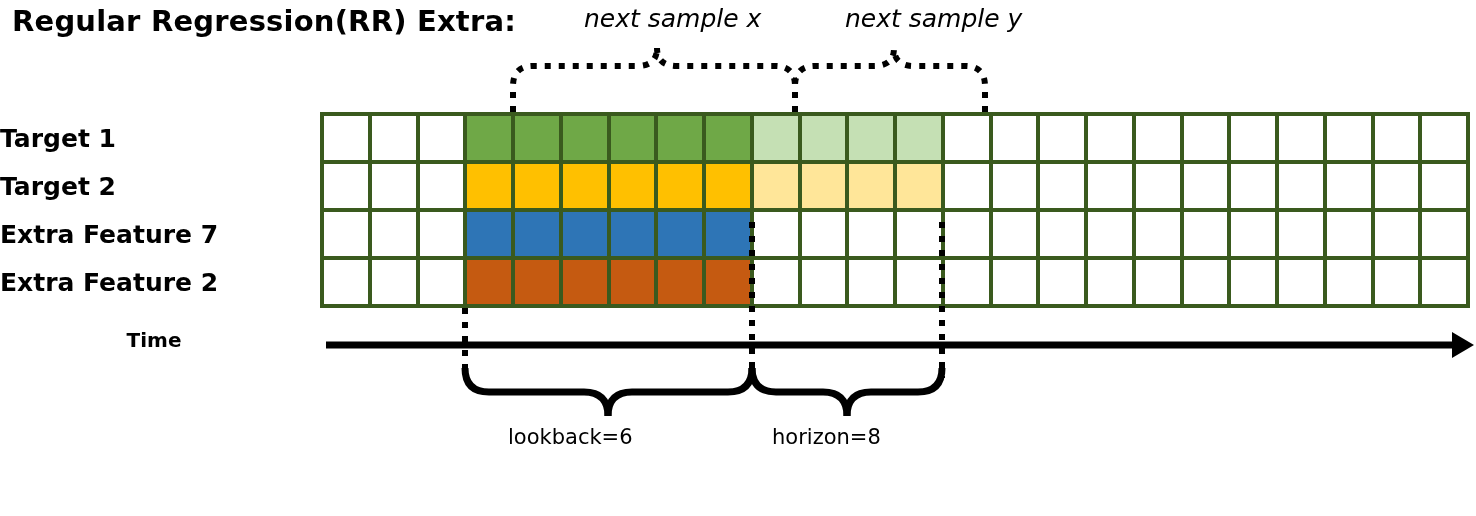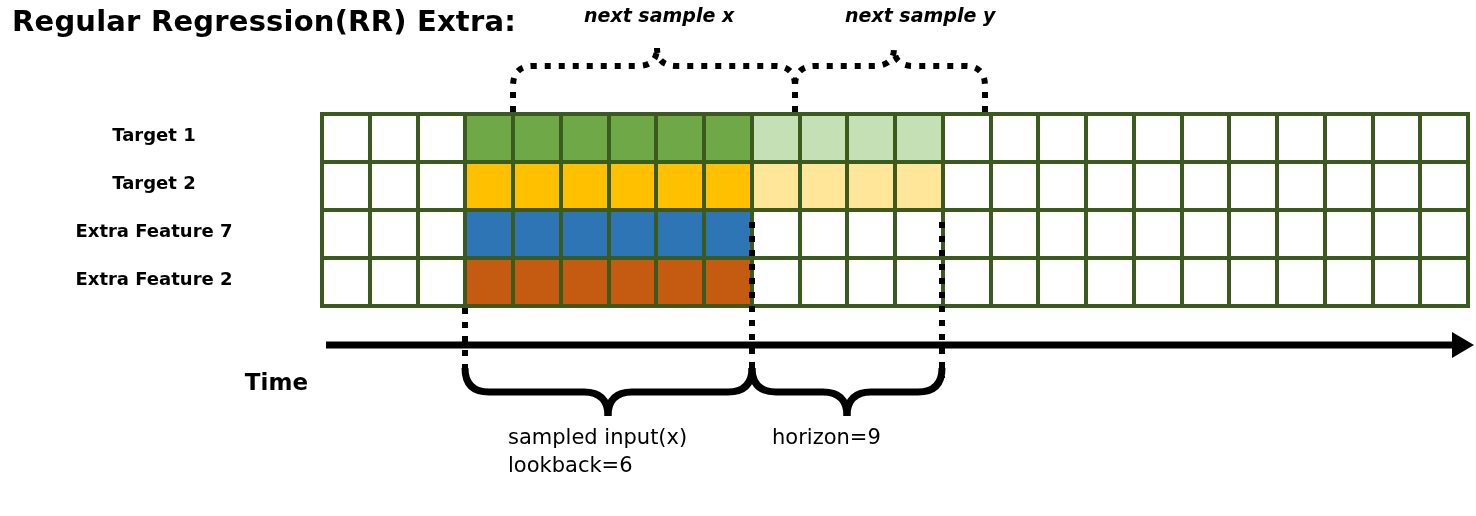--- a/index.html
+++ b/index.html
@@ -5,33 +5,33 @@
   html,body{margin:0;padding:0;background:#ffffff;}
   body{width:1476px;height:516px;position:relative;overflow:hidden;
        font-family:"DejaVu Sans","Liberation Sans",sans-serif;color:#000;}
 
   .abs{position:absolute;}
 
   
   #page-title{left:12px;top:4px;font-size:29px;font-weight:700;letter-spacing:.2px;}
 
   
-  .top-label{font-size:19px;font-style:italic;font-weight:700;white-space:nowrap;}
+  .top-label{font-size:25px;font-style:italic;font-weight:400;white-space:nowrap;}
   #label-next-sample-x{left:584px;top:4px;}
   #label-next-sample-y{left:818px;top:4px;margin-left:27px;}
 
   
-  .row-label{right:0;width:100%;text-align:center;font-size:18px;font-weight:700;white-space:nowrap;}
+  .row-label{right:0;width:100%;text-align:left;font-size:25px;font-weight:700;white-space:nowrap;}
   #row-label-wrap{left:0;top:118px;width:308px;}
   #row-label-wrap .row-label{position:absolute;left:0;width:308px;}
   #row-label-target-1{top:6px;}
   #row-label-target-2{top:54px;}
   #row-label-extra-feature-1{top:102px;}
   #row-label-extra-feature-2{top:150px;}
-  #row-label-time{left:0;top:328px;width:308px;text-align:right;font-size:23px;font-weight:700;margin-top:41px;}
+  #row-label-time{left:0;top:328px;width:308px;text-align:center;font-size:20px;font-weight:700;}
 
   
   #grid{left:320px;top:112px;width:1150px;height:196px;
         background:#3A5A1E;display:grid;
         grid-template-columns:repeat(24,1fr);
         grid-template-rows:repeat(4,1fr);
         gap:4px;padding:4px;box-sizing:border-box;}
   .cell{background:#ffffff;}
   .c-green{background:#6FA847;}
   .c-green-lt{background:#C5E0B4;}
@@ -191,18 +191,17 @@
     <path d="M 752,368 Q 752,392 728,392 L 632,392 Q 608,392 608,416"></path>
   </g>
 
   <g fill="none" stroke="#000" stroke-width="7" stroke-linecap="butt">
     <path d="M 752,368 Q 752,392 776,392 L 823,392 Q 847,392 847,416"></path>
     <path d="M 942,368 Q 942,392 918,392 L 871,392 Q 847,392 847,416"></path>
   </g>
 </svg>
 
 <div class="abs caption" id="caption-input">
-  <div>sampled input(x)</div>
   <div>lookback=6</div>
 </div>
 <div class="abs caption" id="caption-output">
-  <div>horizon=9</div>
+  <div>horizon=8</div>
 </div>
 
 </body></html>

